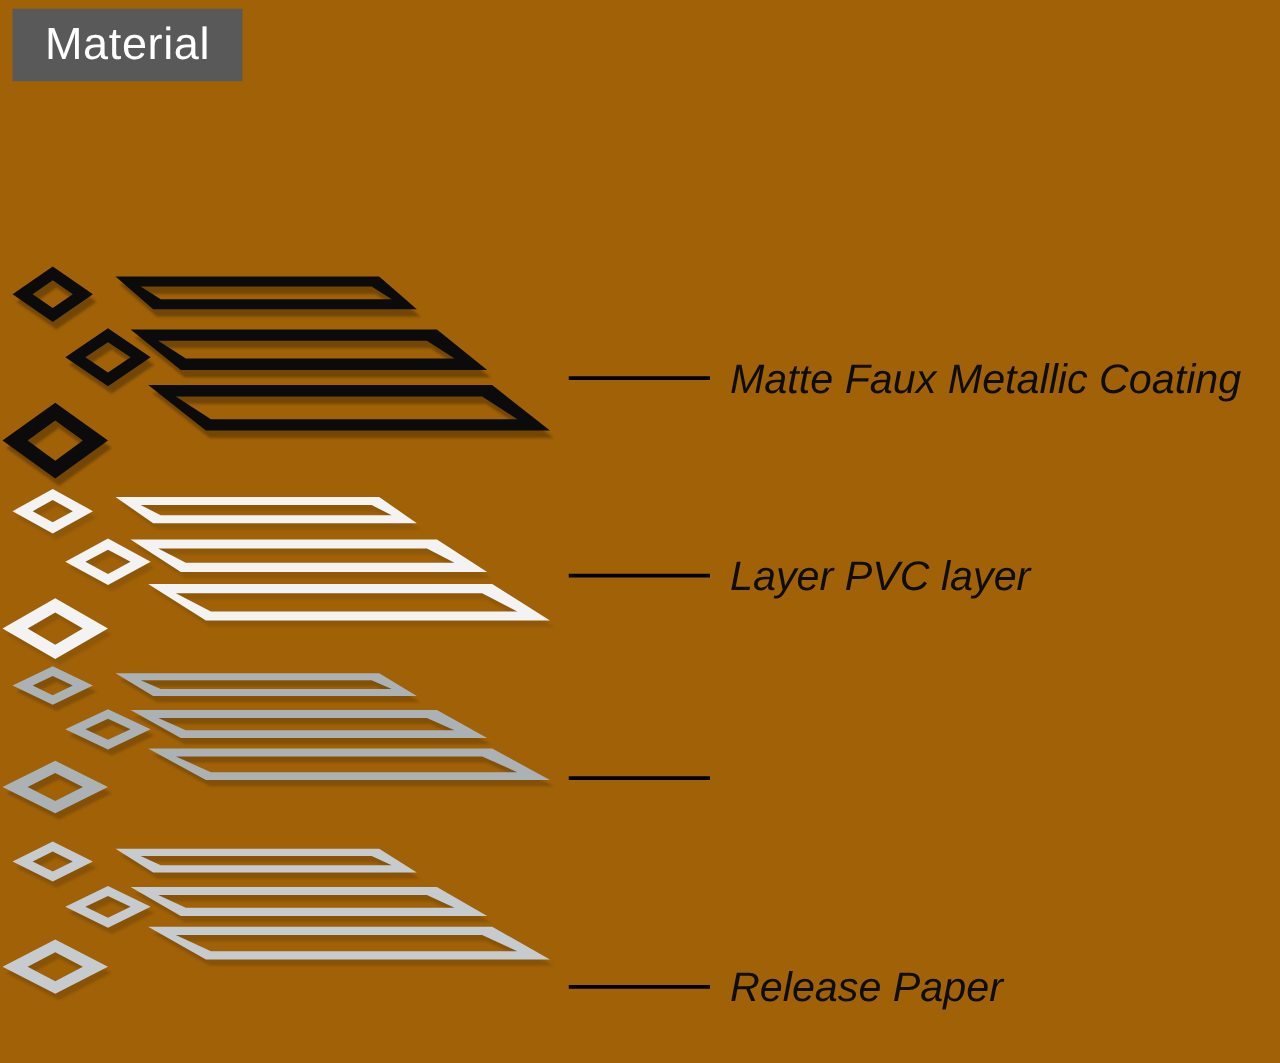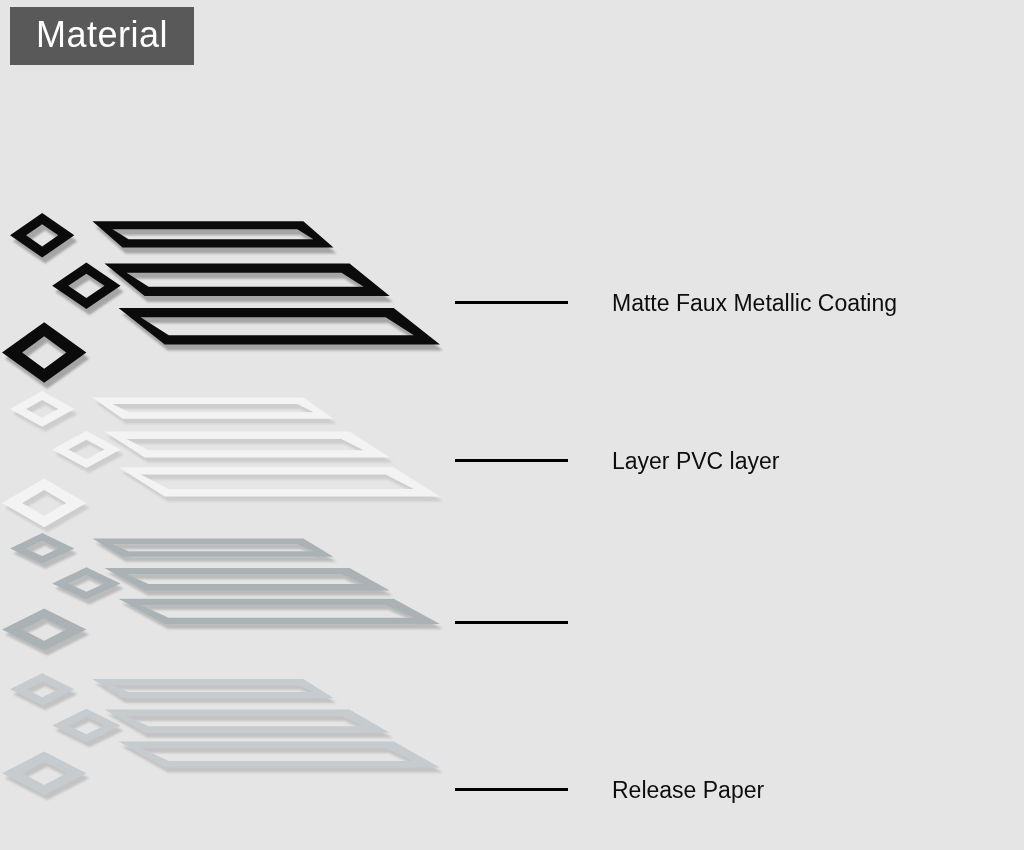--- a/index.html
+++ b/index.html
@@ -5,21 +5,21 @@
   html, body {
     margin: 0;
     padding: 0;
     background: #ffffff;
     font-family: "Liberation Sans", sans-serif;
   }
   .stage {
     position: relative;
     width: 1024px;
     height: 850px;
-    background: #e5e5e5;
+    background: #a16207;
     overflow: hidden;
   }
   .section-title {
     position: absolute;
     left: 10px;
     top: 7px;
     background: #595959;
     color: #ffffff;
     font-size: 36px;
     line-height: 1;
@@ -46,26 +46,27 @@
     height: 3px;
     background: #000000;
     z-index: 5;
   }
   .cl-1 { top: 301px; }
   .cl-2 { top: 459px; }
   .cl-3 { top: 621px; }
   .cl-4 { top: 788px; }
   .layer-label {
     position: absolute;
-    left: 612px;
-    font-size: 23px;
+    left: 584px;
+    font-size: 33px;
     line-height: 36px;
     color: #0d0d0d;
     white-space: nowrap;
     z-index: 5;
+    font-style: italic;
   }
   .ll-1 { top: 285px; }
   .ll-2 { top: 443px; }
   .ll-3 { top: 605px; }
   .ll-4 { top: 772px; text-align: right; }
 </style>
 </head>
 <body>
 
 <div class="stage">

